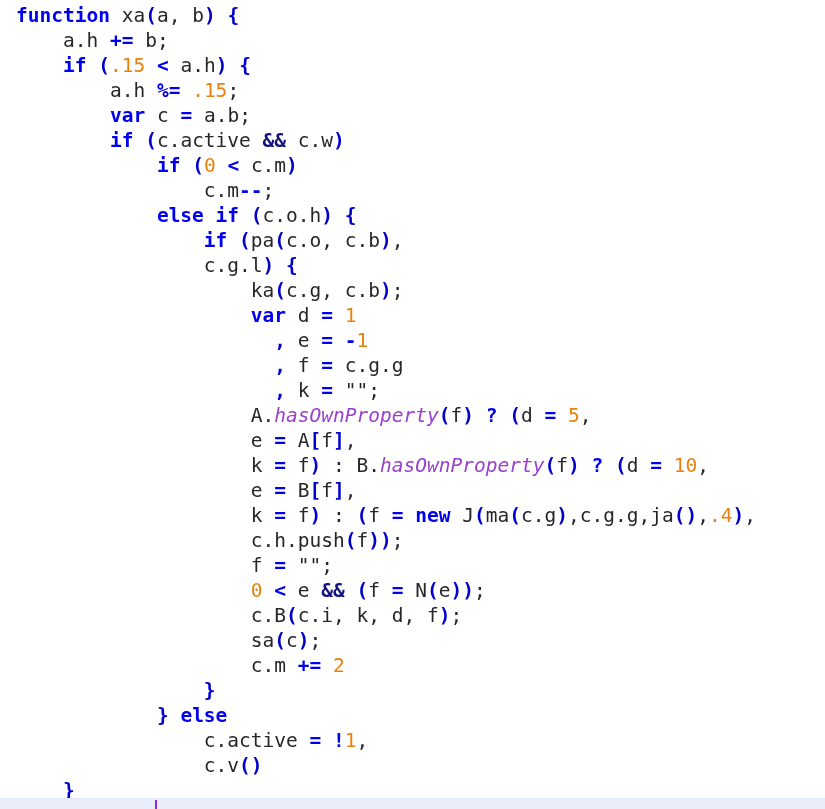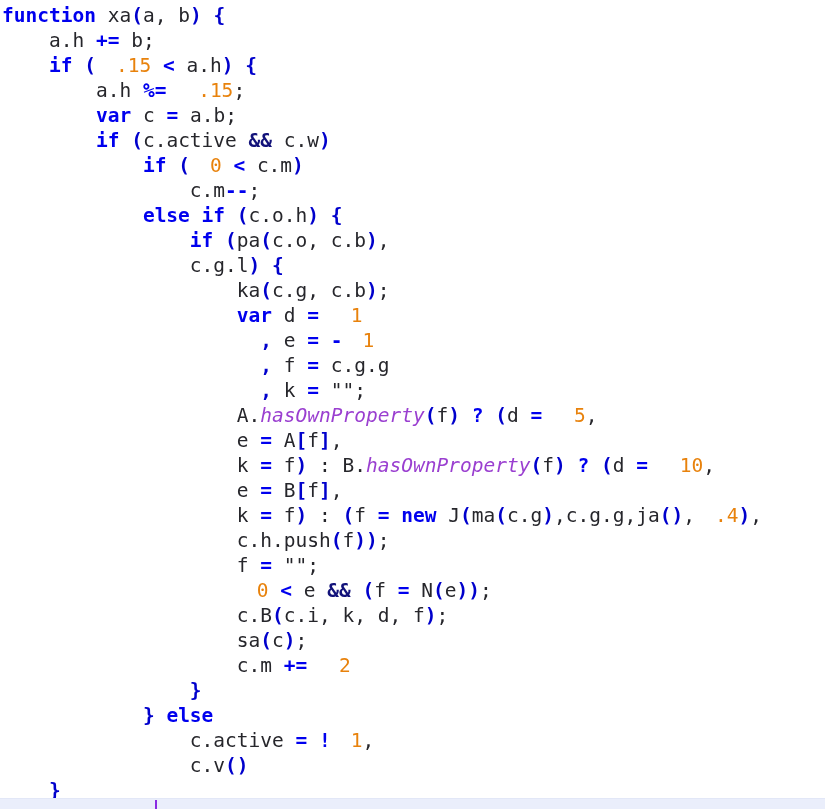--- a/index.html
+++ b/index.html
@@ -16,38 +16,38 @@
   }
   #code-viewer {
     position: relative;
     width: 825px;
     height: 809px;
     background: #ffffff;
     box-sizing: border-box;
   }
   #code-block {
     position: absolute;
-    left: 2px;
+    left: 16px;
     top: 3px;
     right: 0;
     margin: 0;
     padding: 0;
     font-family: "DejaVu Sans Mono", "Liberation Mono", monospace;
     font-size: 19.5px;
     line-height: 25px;
     letter-spacing: 0px;
     white-space: pre;
     color: #26262b;
     -webkit-font-smoothing: none;
   }
   .ln { display: block; height: 25px; white-space: pre; }
 
   
   .kw   { color: #0000ee; font-weight: bold; }
-  .num  { color: #e8820c; margin-left: 20px; }
+  .num  { color: #e8820c; }
   .fn   { color: #9a3fd0; font-style: italic; }
   .op   { color: #0000ee; font-weight: bold; }
   .pun  { color: #0000cc; font-weight: bold; }
   .id   { color: #26262b; }
   .str  { color: #26262b; }
   .logic{ color: #12127a; font-weight: bold; }
 
   
   #status-strip {
     position: absolute;

